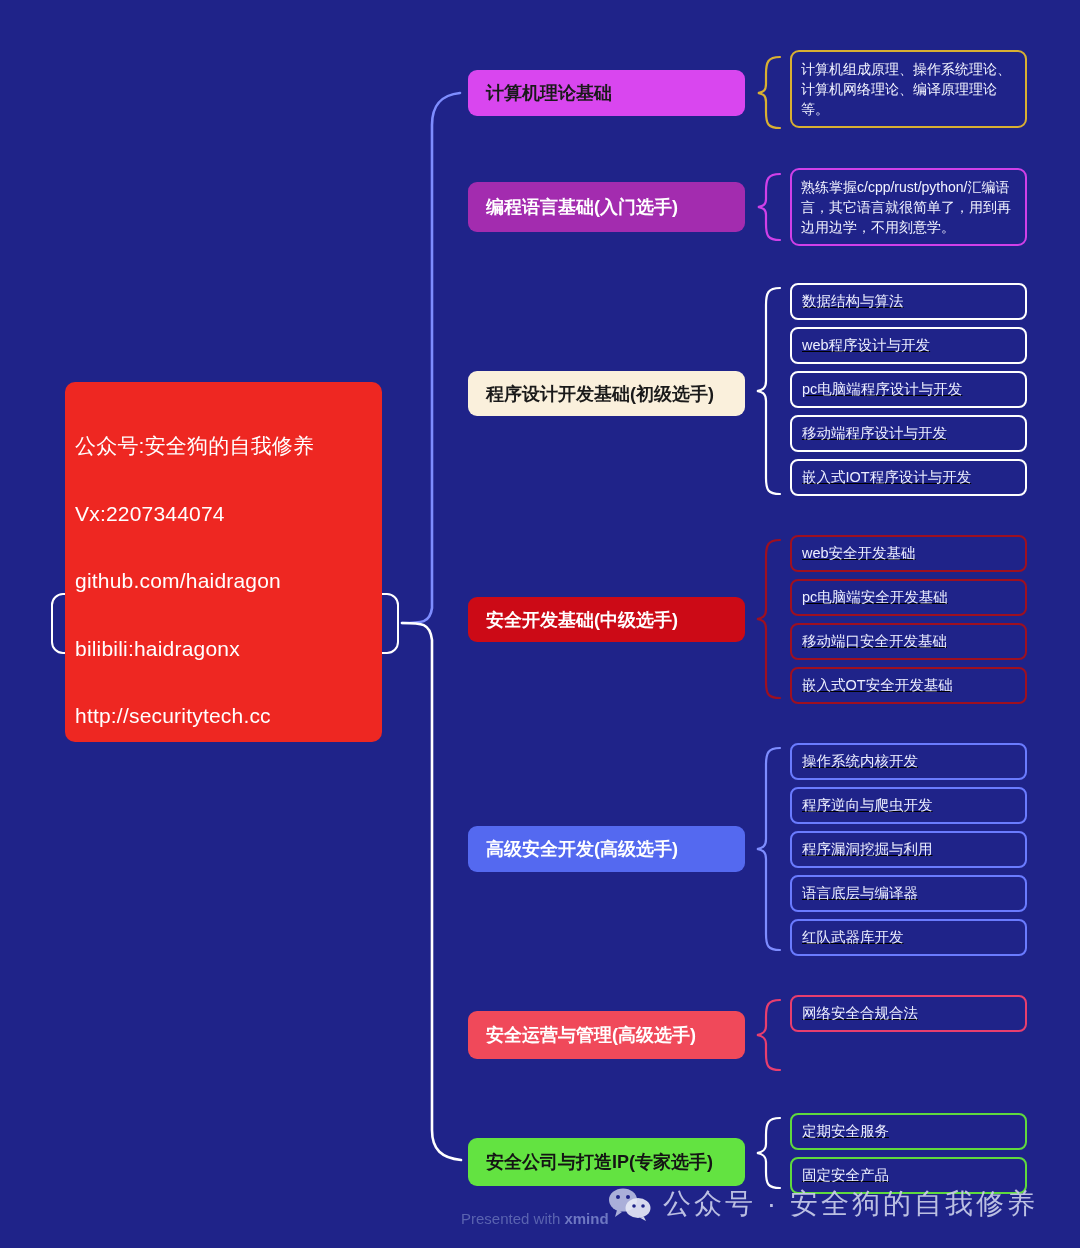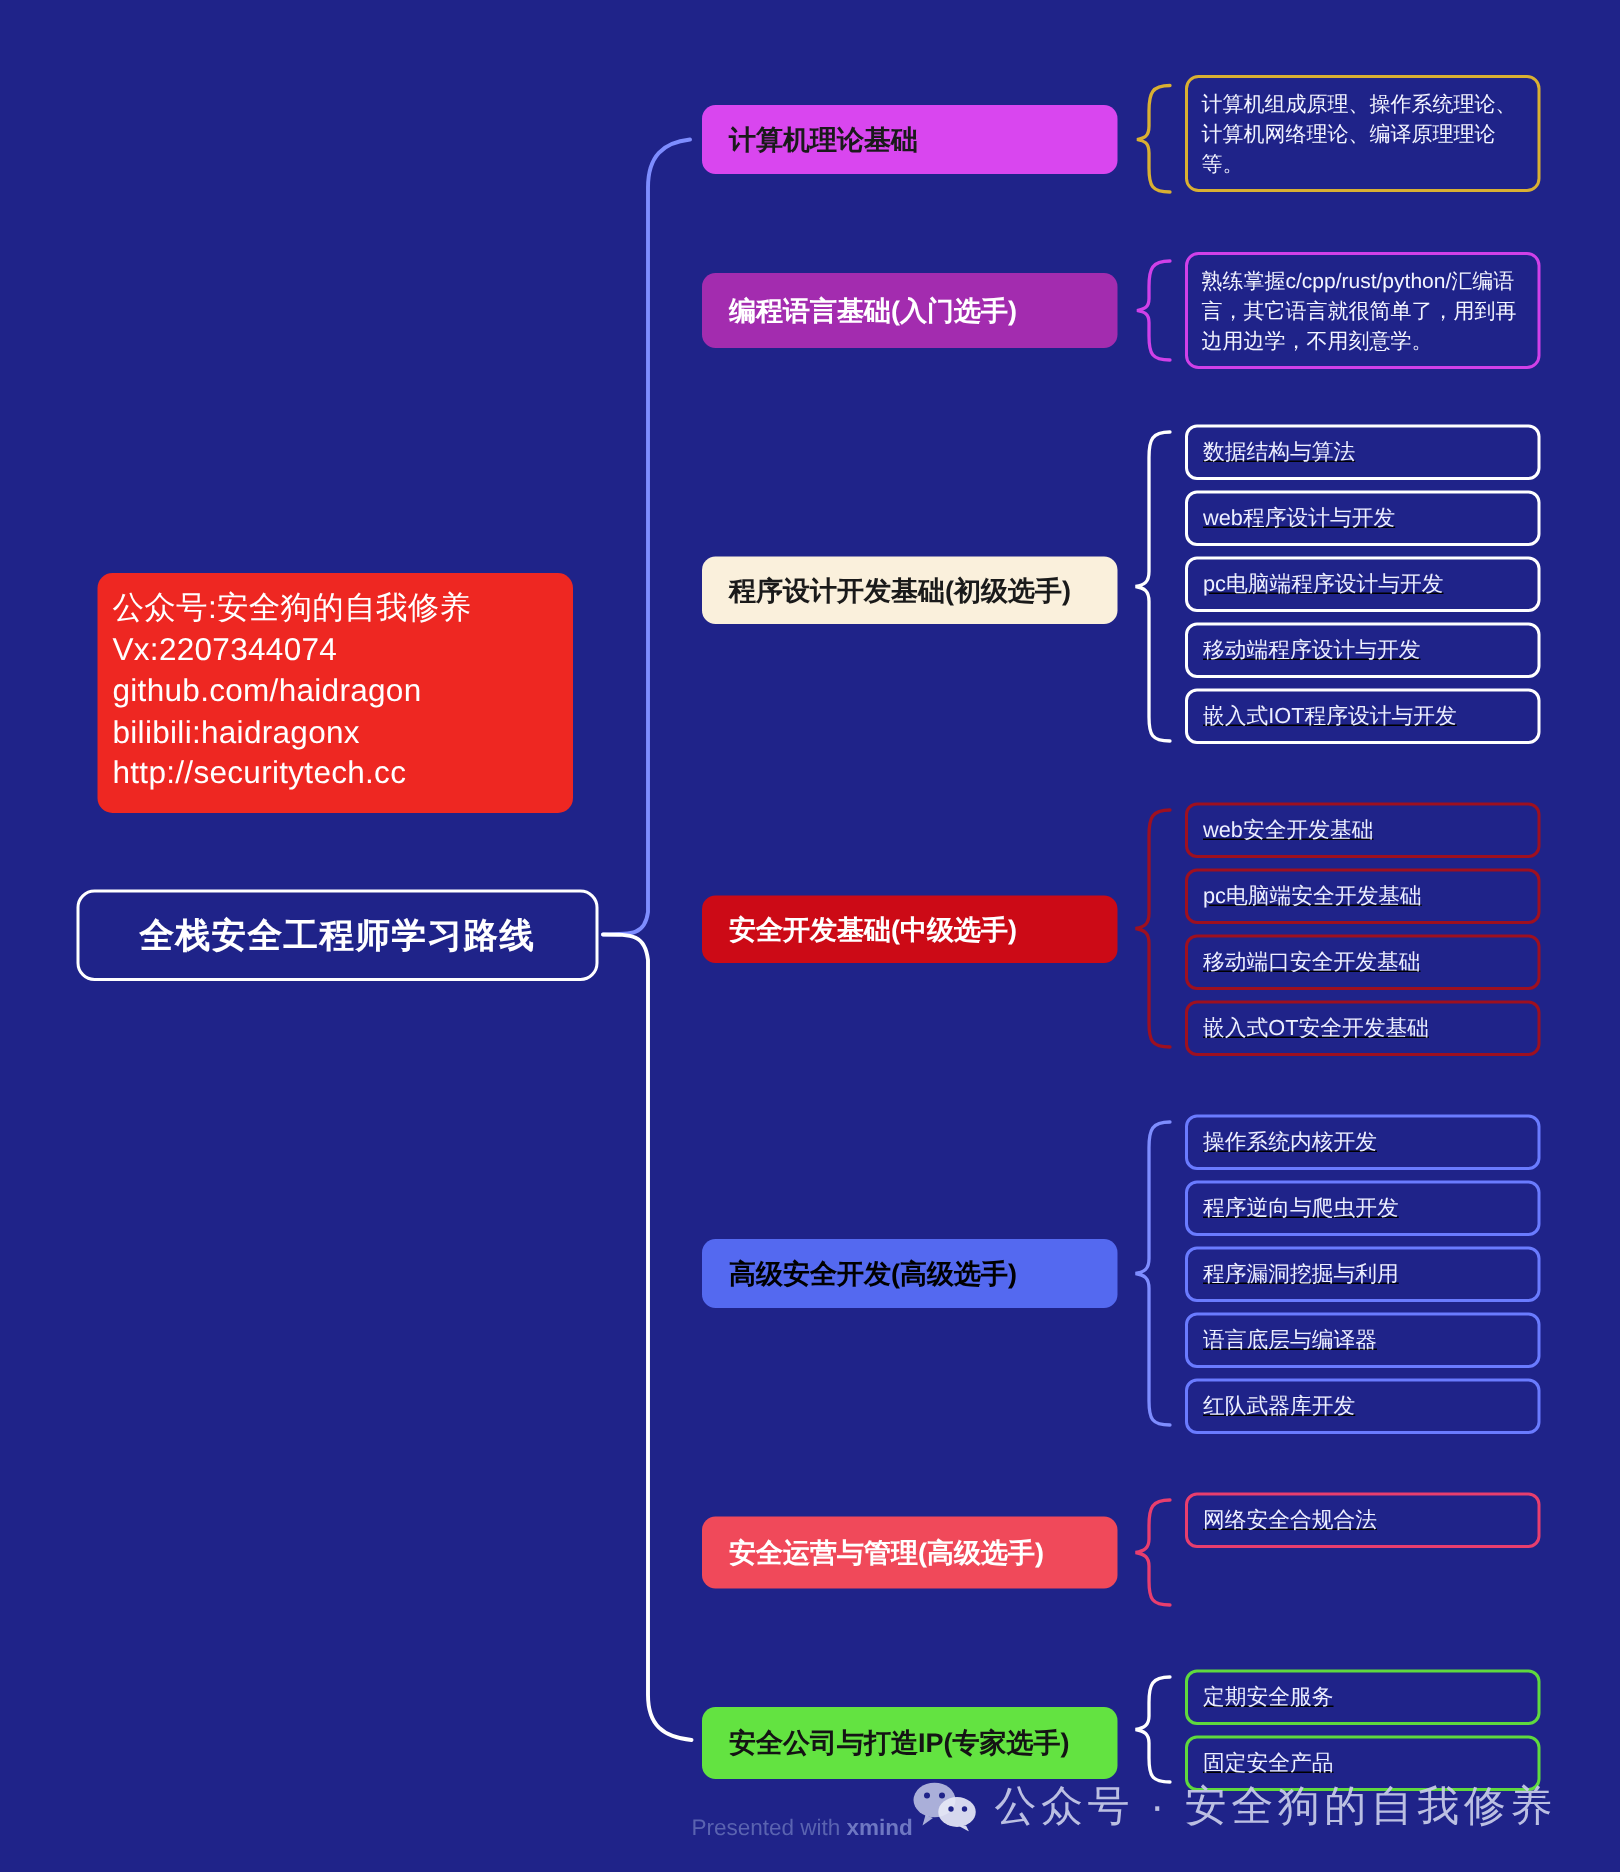--- a/index.html
+++ b/index.html
@@ -14,21 +14,21 @@
 
   
   .promo{
     position:absolute;left:65px;top:382px;width:317px;
     background:#EE2722;border-radius:10px;
     padding:10px 0 12px 10px;box-sizing:border-box;
     z-index:5;
   }
   .promo .line{
     color:#FFFFFF;font-size:21px;line-height:27.5px;
-    white-space:nowrap;letter-spacing:0.2px;
+    white-space:nowrap;letter-spacing:0.2px;margin-top:40px;
   }
 
   
   .root{
     position:absolute;left:51px;top:593px;width:348px;height:61px;
     border:2.5px solid #FFFFFF;border-radius:12px;
     display:flex;align-items:center;justify-content:center;
     box-sizing:border-box;background:transparent;z-index:4;
   }
   .root span{color:#FFFFFF;font-size:23px;font-weight:bold;letter-spacing:1px;}
@@ -156,21 +156,21 @@
   <div class="child b4c" id="c3_1" style="top: 579px; border-color: rgb(158, 16, 32);">
     <span>pc电脑端安全开发基础</span>
     </div>
   <div class="child b4c" id="c3_2" style="top: 623px; border-color: rgb(158, 16, 32);">
     <span>移动端口安全开发基础</span>
     </div>
   <div class="child b4c" id="c3_3" style="top: 667px; border-color: rgb(158, 16, 32);">
     <span>嵌入式OT安全开发基础</span>
     </div>
 
-  <div class="branch" id="b4" style="top: 826px; height: 46px; background: rgb(84, 105, 240); color: #000000;">
+  <div class="branch" id="b4" style="top: 826px; height: 46px; background: rgb(84, 105, 240); color: #ffffff;">
     <span>高级安全开发(高级选手)</span>
   </div>
   <div class="child" id="c4_0" style="top: 743px; border-color: rgb(106, 123, 255);">
     <span>操作系统内核开发</span>
     </div>
   <div class="child" id="c4_1" style="top: 787px; border-color: rgb(106, 123, 255);">
     <span>程序逆向与爬虫开发</span>
     </div>
   <div class="child" id="c4_2" style="top: 831px; border-color: rgb(106, 123, 255);">
     <span>程序漏洞挖掘与利用</span>

